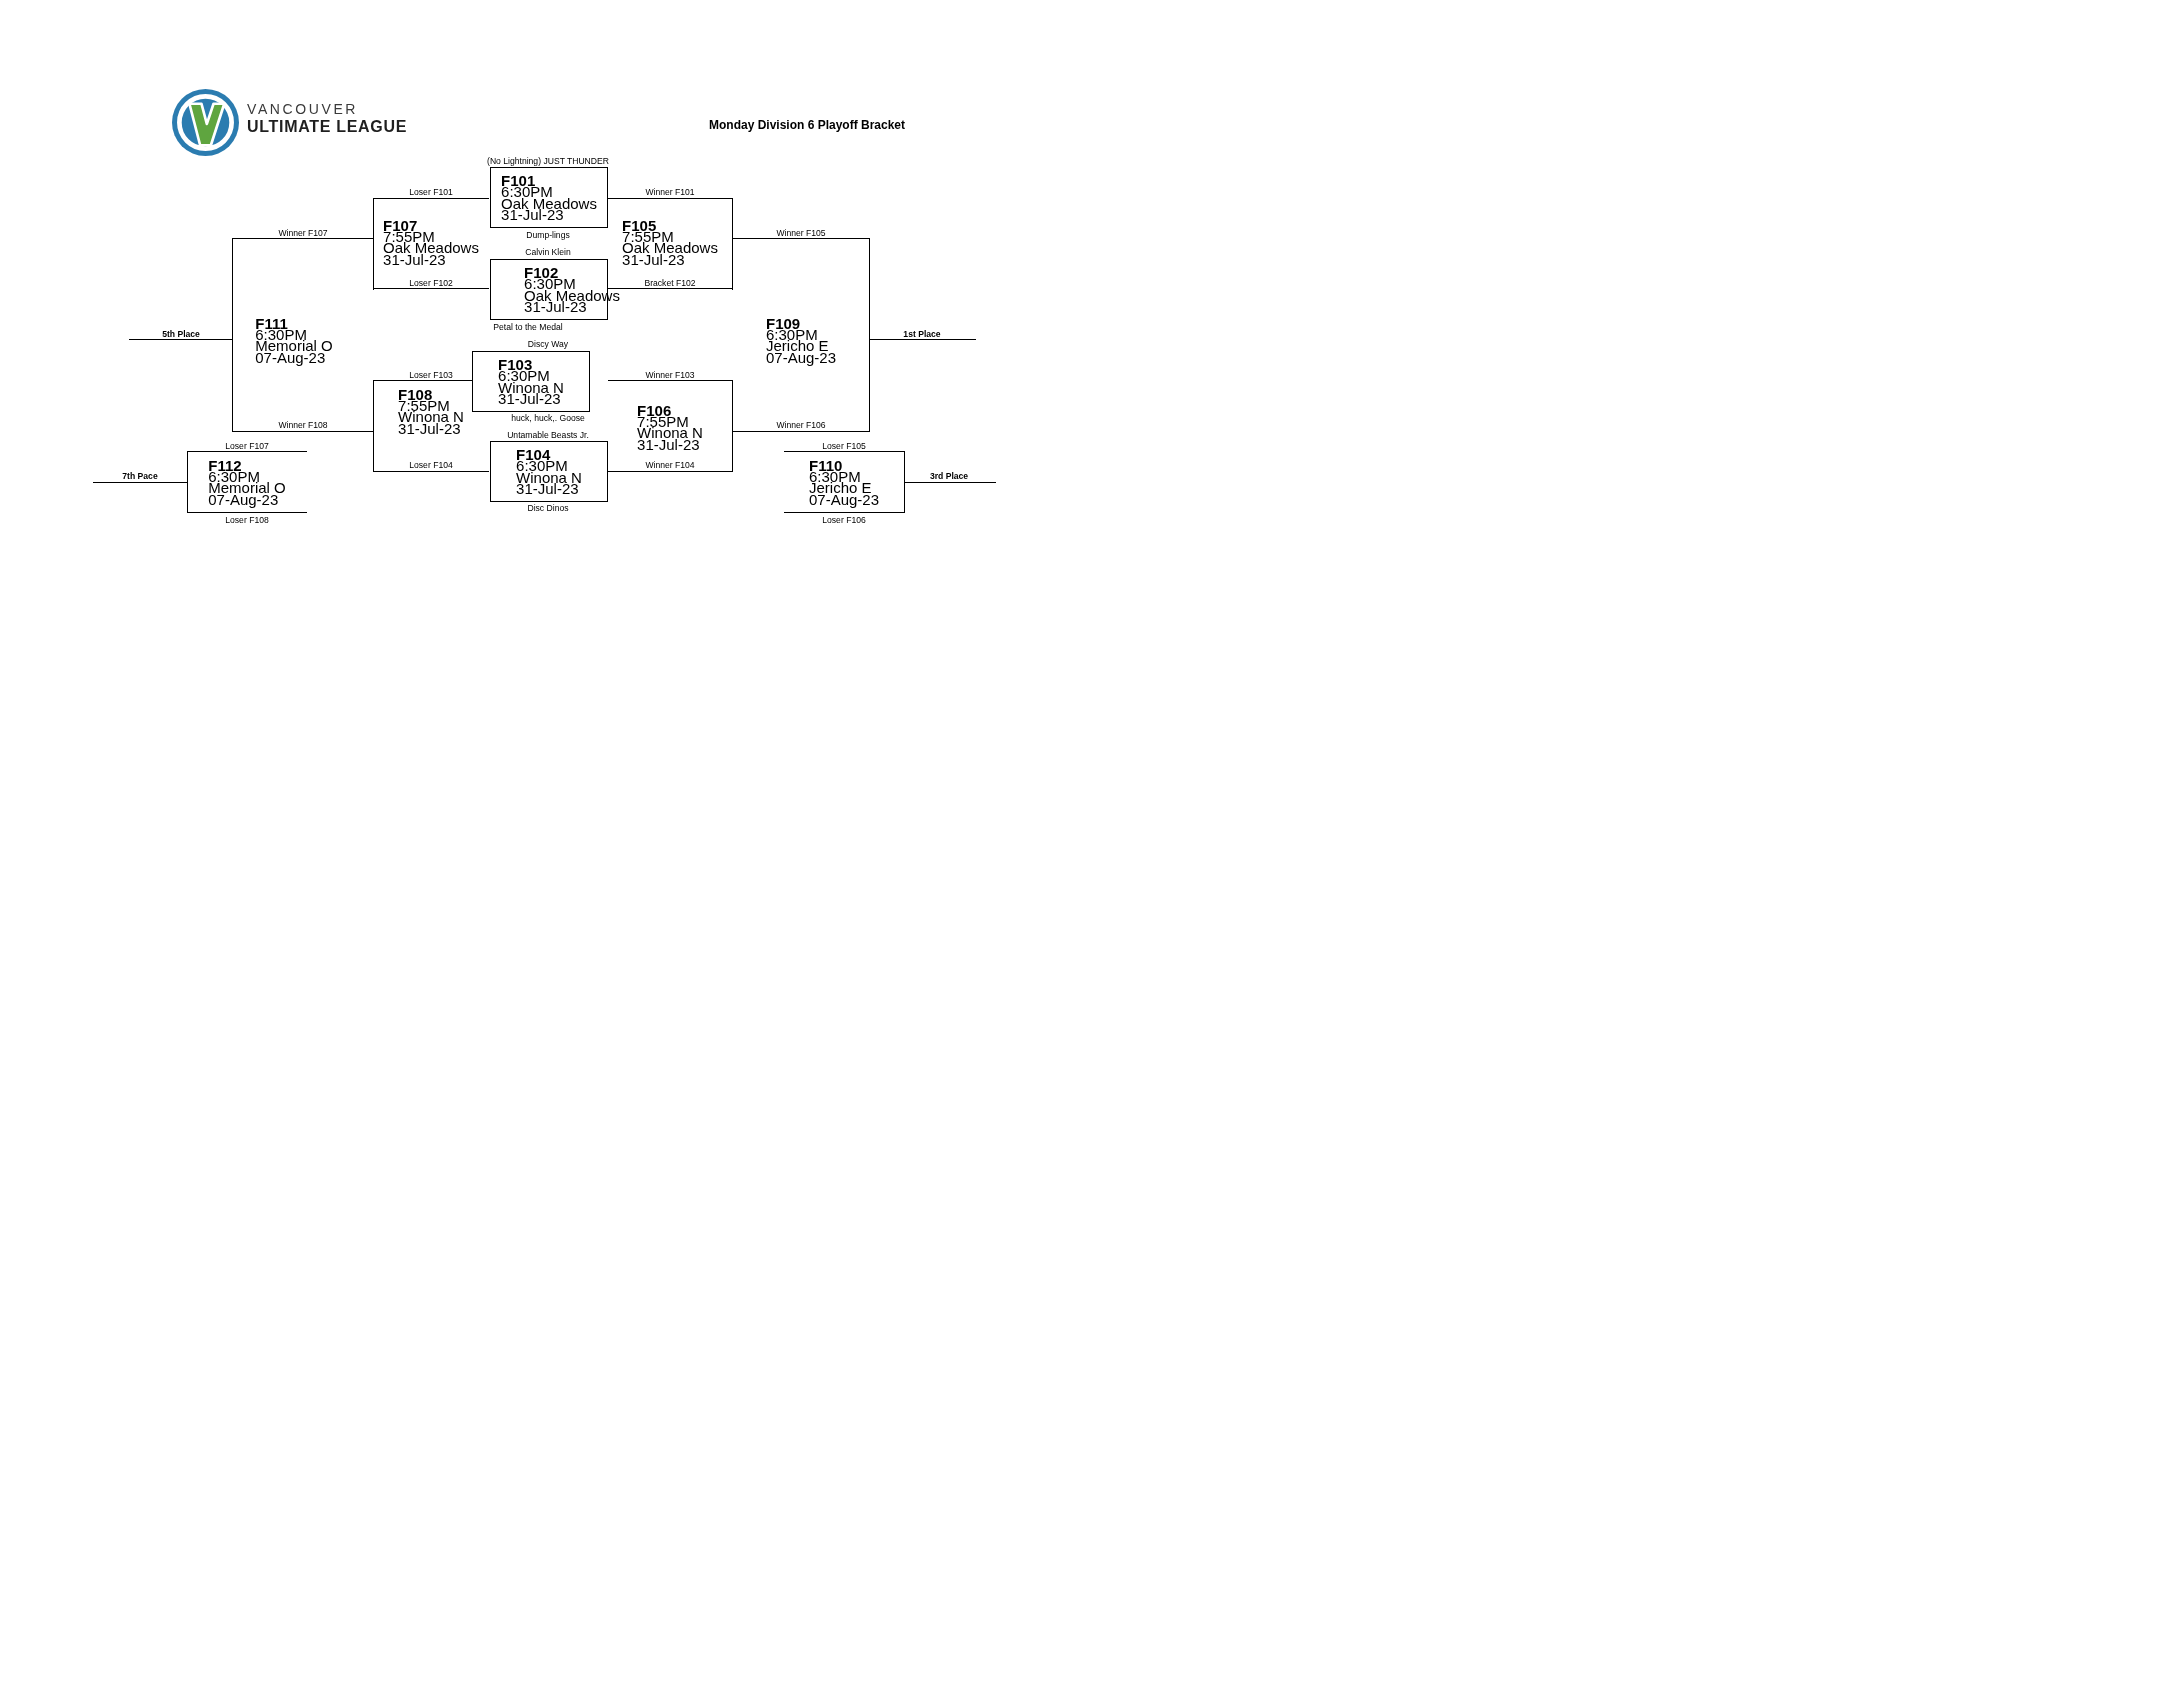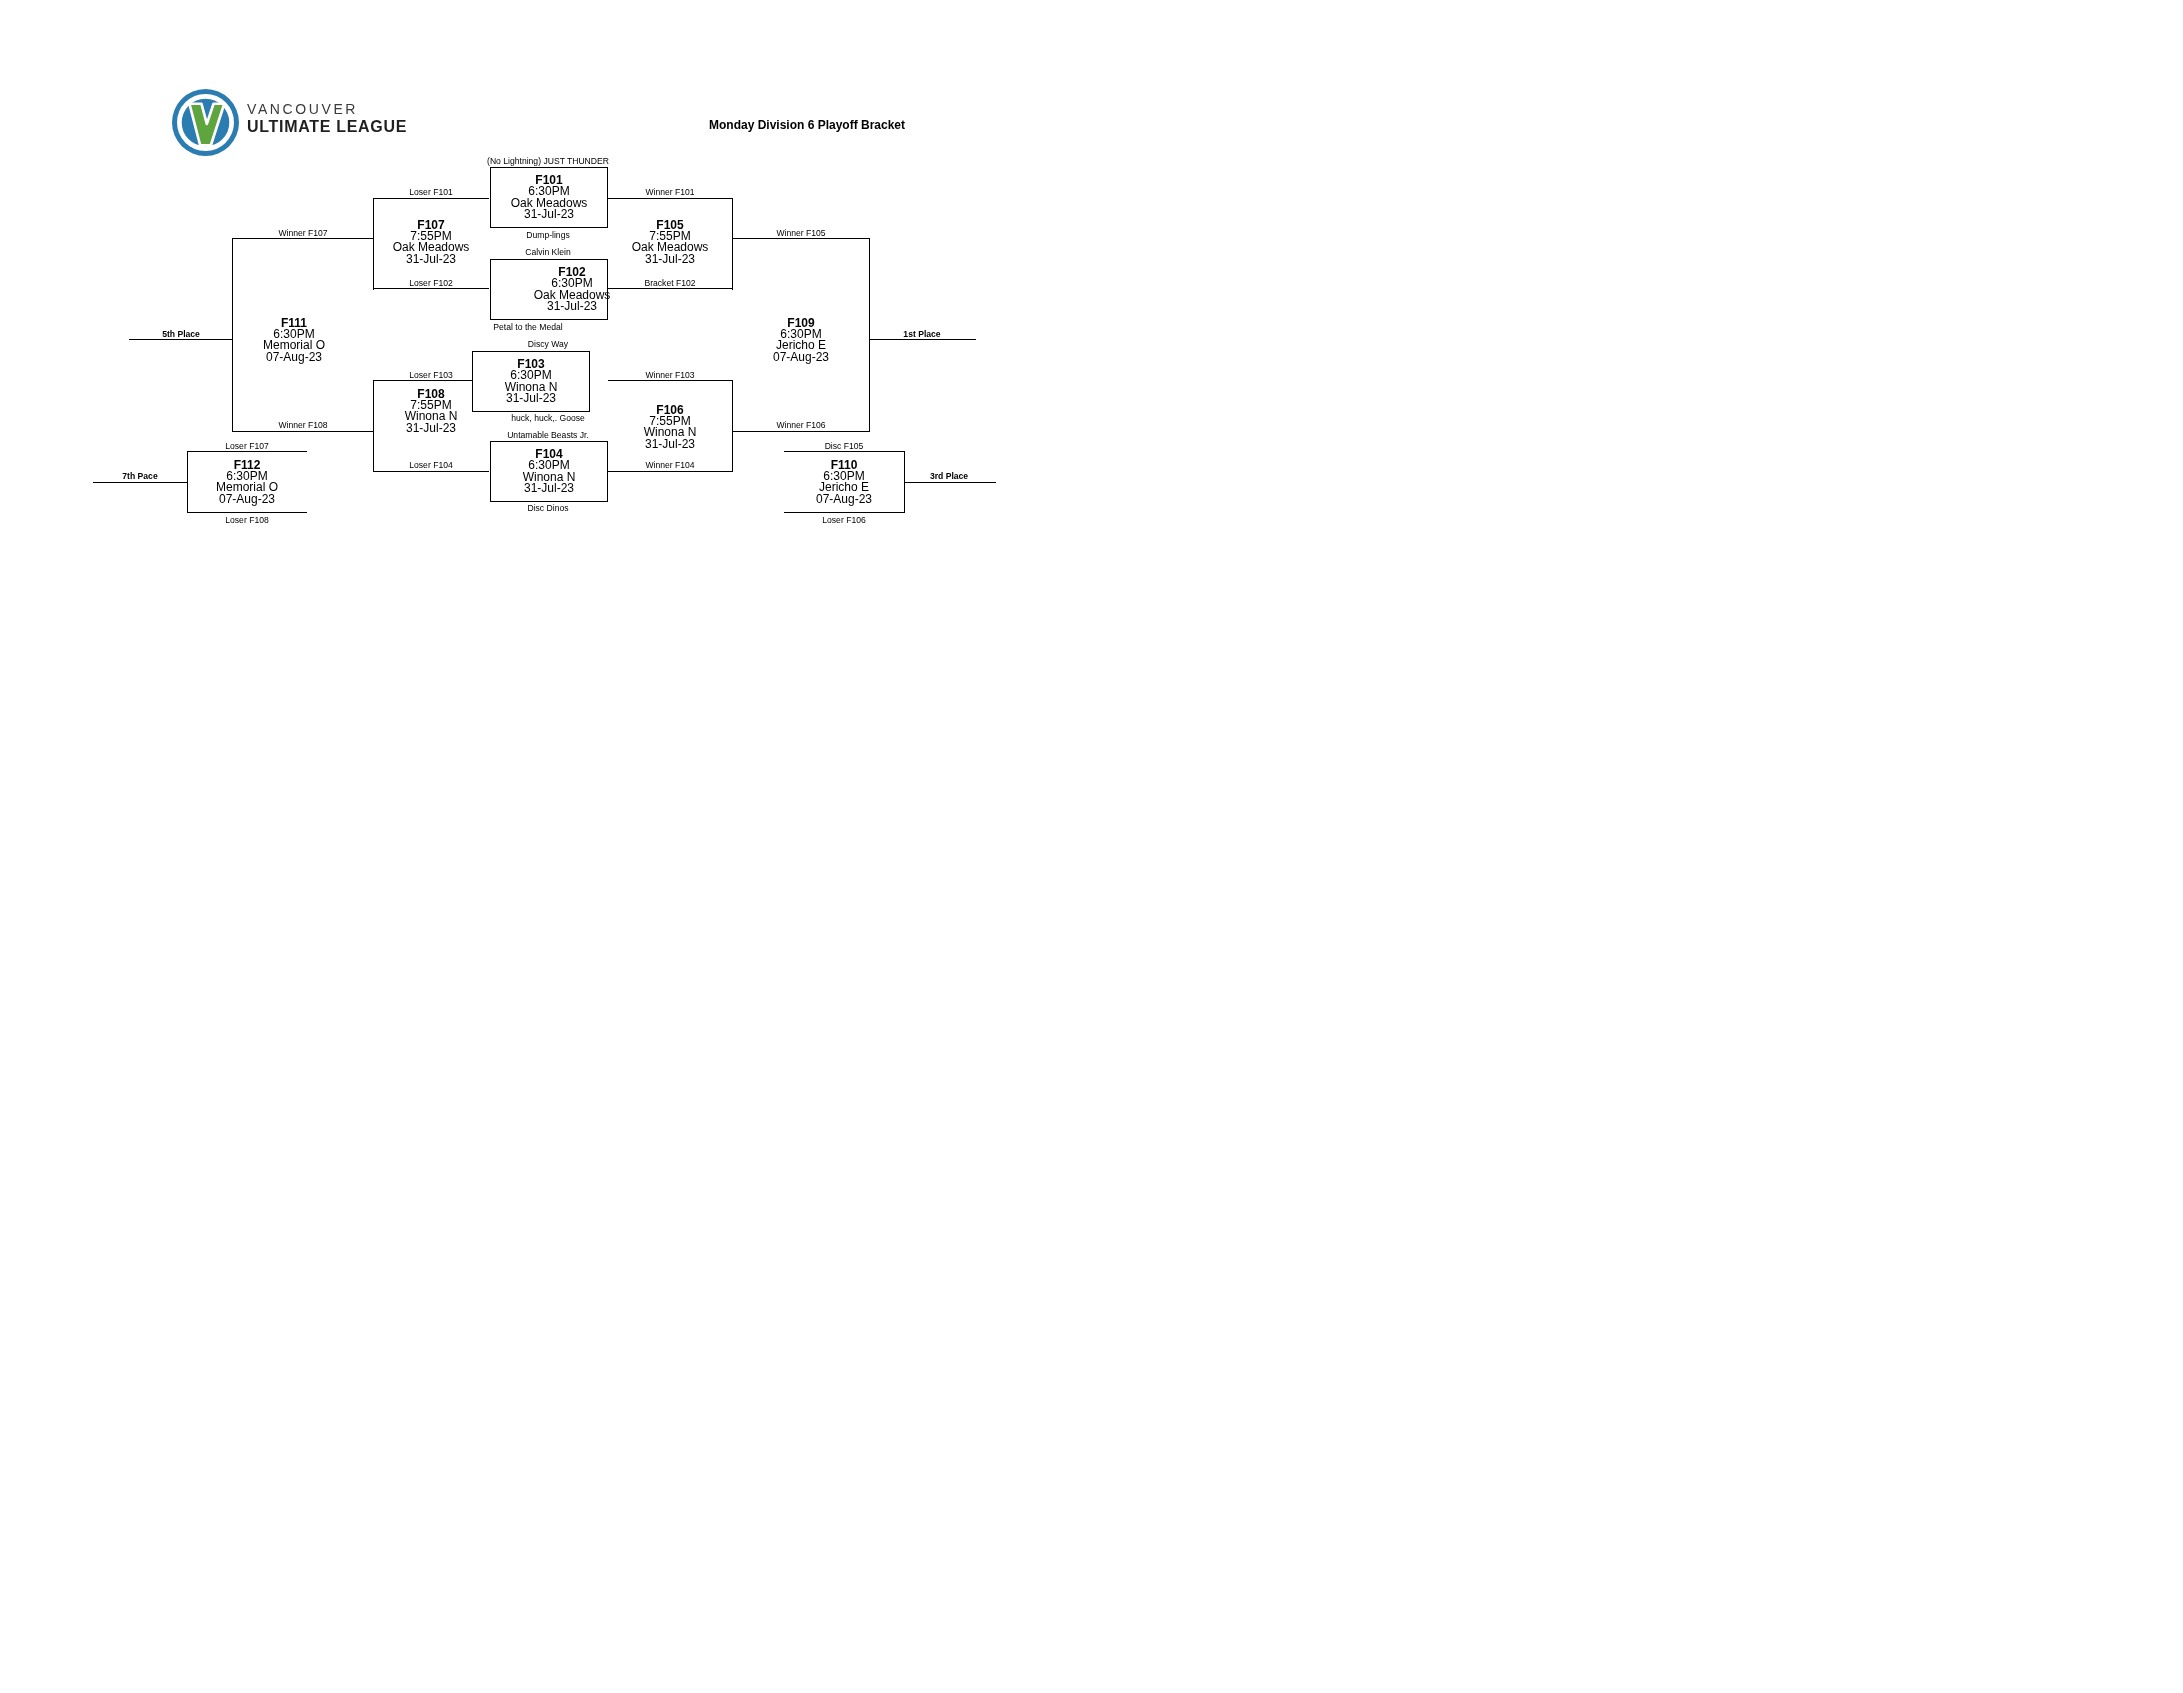--- a/index.html
+++ b/index.html
@@ -9,21 +9,21 @@
   .logo-mark{position:absolute;left:172px;top:89px;width:67px;height:67px;}
   .logo-line1{position:absolute;left:247px;top:101px;font-size:14px;letter-spacing:2.6px;color:#3a3a3a;}
   .logo-line2{position:absolute;left:247px;top:118px;font-size:16px;font-weight:bold;letter-spacing:0.7px;color:#1f1f1f;}
   .title{position:absolute;left:807px;top:118px;transform:translateX(-50%);
          font-size:12px;font-weight:bold;white-space:nowrap;}
   
   .hline{position:absolute;height:1.3px;background:#000;}
   .vline{position:absolute;width:1.3px;background:#000;}
   .gamebox{position:absolute;width:118px;height:61px;border:1.3px solid #000;background:#fff;
            display:flex;align-items:center;justify-content:center;box-sizing:border-box;}
-  .game{text-align:center;font-size:12px;line-height:11.2px;white-space:nowrap;}
+  .game{text-align:left;font-size:15px;line-height:11.2px;white-space:nowrap;}
   .game .gid{font-weight:bold;}
   .free-game{position:absolute;transform:translate(-50%,-50%);}
   .lbl{position:absolute;transform:translateX(-50%);font-size:8.6px;white-space:nowrap;}
   .lbl.bold{font-weight:bold;}
 </style>
 </head>
 <body>
 
 <div class="page">
 
@@ -119,21 +119,21 @@
   <div class="lbl" style="left:670px;top:187px;">Winner F101</div>
   <div class="lbl" style="left:670px;top:278px;">Bracket F102</div>
   <div class="lbl" style="left:670px;top:370px;">Winner F103</div>
   <div class="lbl" style="left:670px;top:460px;">Winner F104</div>
   <div class="lbl" style="left:303px;top:228px;">Winner F107</div>
   <div class="lbl" style="left:303px;top:420px;">Winner F108</div>
   <div class="lbl" style="left:801px;top:228px;">Winner F105</div>
   <div class="lbl" style="left:801px;top:420px;">Winner F106</div>
   <div class="lbl" style="left:247px;top:441px;">Loser F107</div>
   <div class="lbl" style="left:247px;top:515px;">Loser F108</div>
-  <div class="lbl" style="left:844px;top:441px;">Disc F105</div>
+  <div class="lbl" style="left:844px;top:441px;">Loser F105</div>
   <div class="lbl" style="left:844px;top:515px;">Loser F106</div>
 
   <div class="lbl bold" style="left:181px;top:329px;">5th Place</div>
   <div class="lbl bold" style="left:922px;top:329px;">1st Place</div>
   <div class="lbl bold" style="left:140px;top:471px;">7th Pace</div>
   <div class="lbl bold" style="left:949px;top:471px;">3rd Place</div>
 
   <div class="free-game" style="left:431px;top:242px;">
     <div class="game">
       <div class="gid">F107</div>

